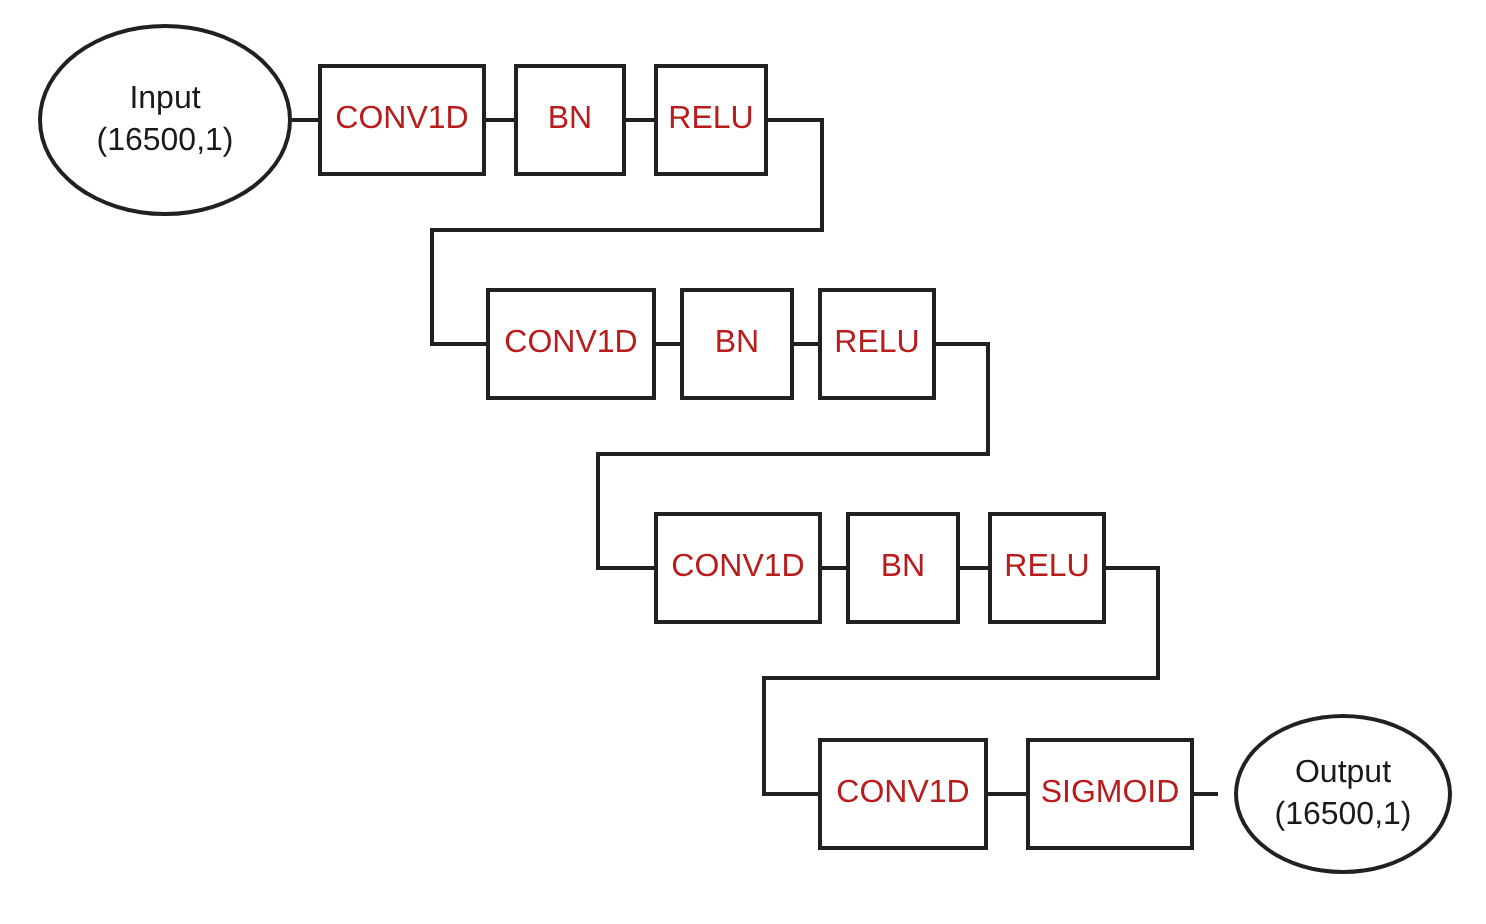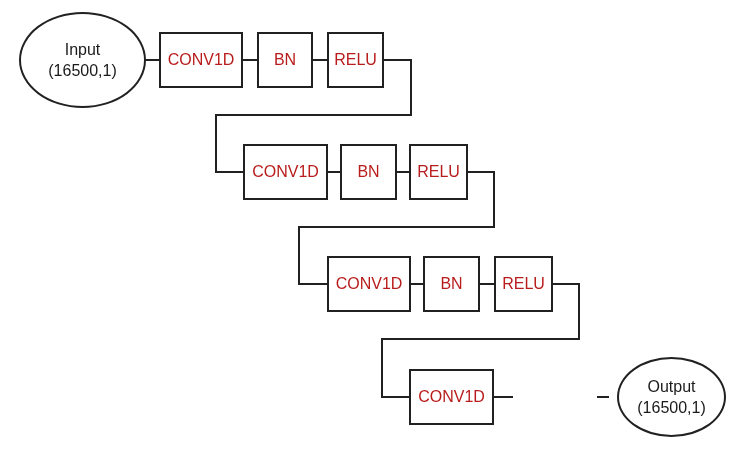--- a/index.html
+++ b/index.html
@@ -63,20 +63,21 @@
 
   <div class="box" style="left:243px; top:144px; width:85px; height:56px;">CONV1D</div>
   <div class="box" style="left:340px; top:144px; width:57px; height:56px;">BN</div>
   <div class="box" style="left:409px; top:144px; width:59px; height:56px;">RELU</div>
 
   <div class="box" style="left:327px; top:256px; width:84px; height:56px;">CONV1D</div>
   <div class="box" style="left:423px; top:256px; width:57px; height:56px;">BN</div>
   <div class="box" style="left:494px; top:256px; width:59px; height:56px;">RELU</div>
 
   <div class="box" style="left:409px; top:369px; width:85px; height:56px;">CONV1D</div>
+  <div class="box" style="left:513px; top:369px; width:84px; height:56px;">SIGMOID</div>
 
   <div class="ellipse" style="left:617px; top:357px; width:109px; height:80px;">
     <span>Output</span>
     <span>(16500,1)</span>
   </div>
 
   <div class="seg" style="left:146px; top:59px; width:13px; height:2px;"></div>
   <div class="seg" style="left:243px; top:59px; width:14px; height:2px;"></div>
   <div class="seg" style="left:313px; top:59px; width:14px; height:2px;"></div>
   <div class="seg" style="left:384px; top:59px; width:28px; height:2px;"></div>

